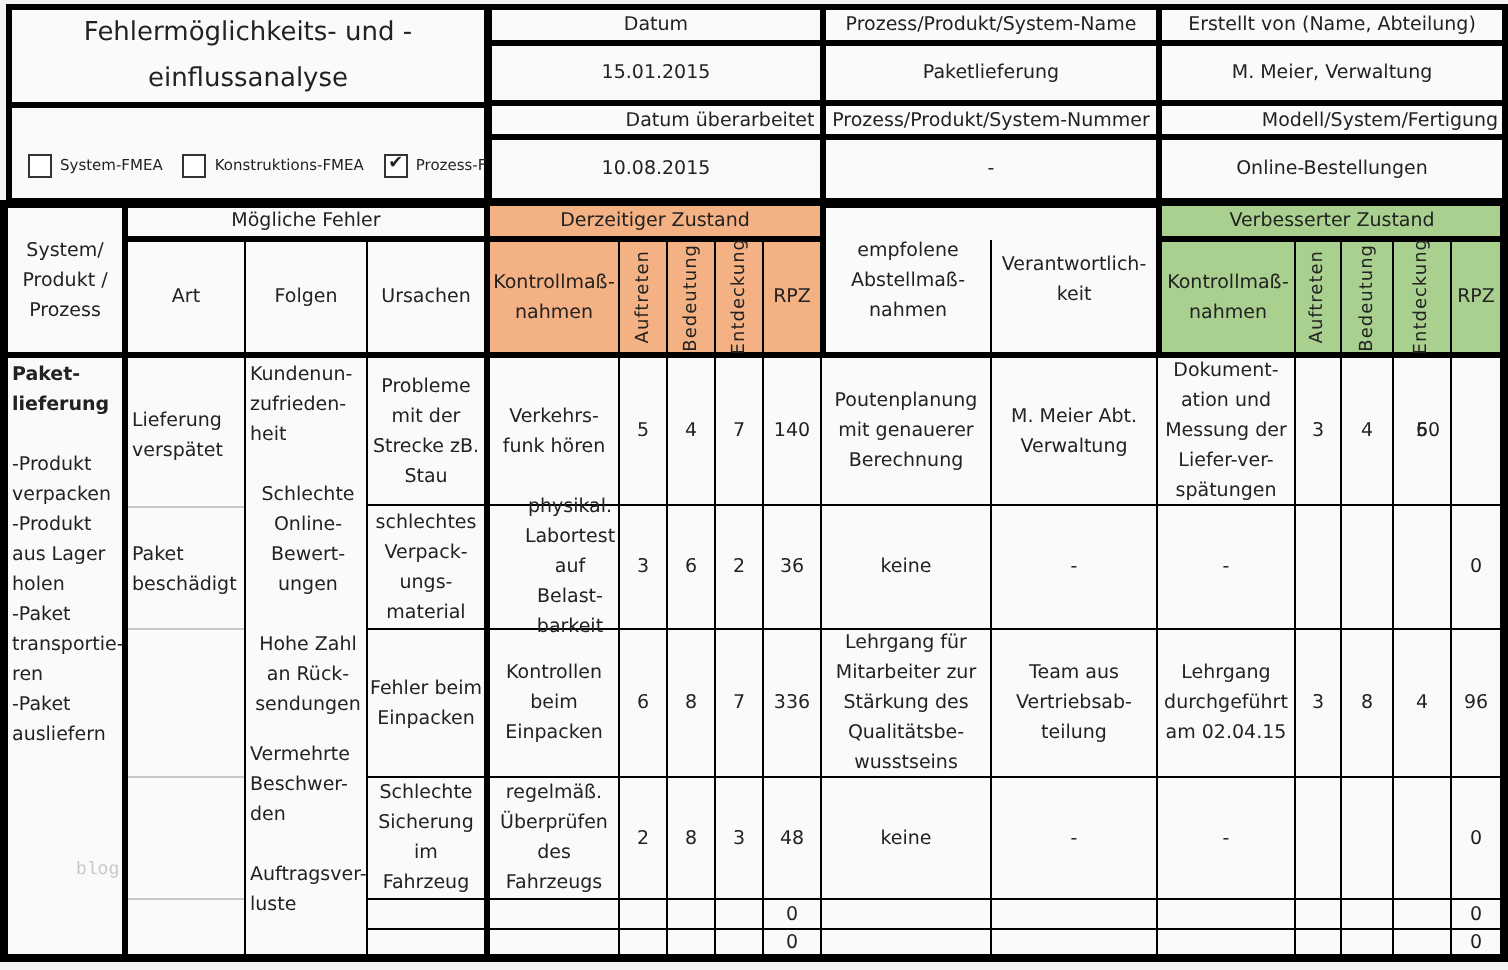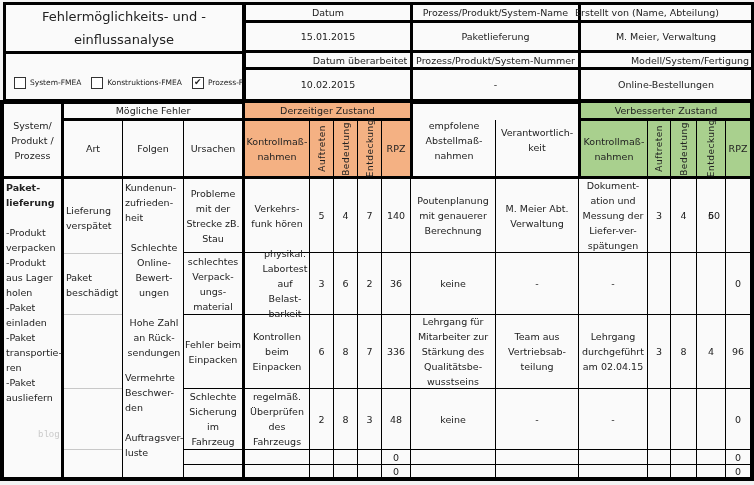--- a/index.html
+++ b/index.html
@@ -41,31 +41,31 @@
 
 <div class="abs" style="left:410px;top:2px;width:3px;height:100px;background:#000;"></div>
 <div class="abs" style="left:578px;top:2px;width:3px;height:100px;background:#000;"></div>
 
 <div class="abs" style="left:243px;top:20px;width:511px;height:3px;background:#000;"></div>
 <div class="abs" style="left:243px;top:50px;width:511px;height:3px;background:#000;"></div>
 <div class="abs" style="left:243px;top:67px;width:511px;height:3px;background:#000;"></div>
 
 <div class="abs c t" style="left:246px;top:5px;width:164px;height:15px;">Datum</div>
 <div class="abs c t" style="left:413px;top:5px;width:165px;height:15px;">Prozess/Produkt/System-Name</div>
-<div class="abs c t" style="left:562px;top:5px;width:170px;height:15px;">Erstellt von (Name, Abteilung)</div>
+<div class="abs c t" style="left:581px;top:5px;width:170px;height:15px;">Erstellt von (Name, Abteilung)</div>
 
 <div class="abs c t" style="left:246px;top:23px;width:164px;height:27px;">15.01.2015</div>
 <div class="abs c t" style="left:413px;top:23px;width:165px;height:27px;">Paketlieferung</div>
 <div class="abs c t" style="left:581px;top:23px;width:170px;height:27px;">M. Meier, Verwaltung</div>
 
 <div class="abs c t" style="left:246px;top:53px;width:164px;height:14px;margin-left:32px;">Datum überarbeitet</div>
 <div class="abs c t" style="left:413px;top:53px;width:165px;height:14px;">Prozess/Produkt/System-Nummer</div>
 <div class="abs c t" style="left:581px;top:53px;width:170px;height:14px;padding-left:48px;">Modell/System/Fertigung</div>
 
-<div class="abs c t" style="left:246px;top:70px;width:164px;height:29px;">10.02.2015</div>
+<div class="abs c t" style="left:246px;top:70px;width:164px;height:29px;">10.08.2015</div>
 <div class="abs c t" style="left:413px;top:70px;width:165px;height:29px;">-</div>
 <div class="abs c t" style="left:581px;top:70px;width:170px;height:29px;">Online-Bestellungen</div>
 
 <div class="abs" style="left:0;top:100px;width:754px;height:381px;border:4px solid #000;background:#fafafa;"></div>
 
 <div class="abs orange" style="left:244px;top:103px;width:166px;height:74px;"></div>
 <div class="abs green" style="left:580px;top:103px;width:170px;height:74px;"></div>
 
 <div class="abs" style="left:61px;top:100px;width:3px;height:381px;background:#000;"></div>
 <div class="abs" style="left:242px;top:100px;width:3px;height:381px;background:#000;"></div>
@@ -130,21 +130,20 @@
 <div class="abs" style="left:64px;top:253px;width:58px;height:1px;background:#c8c8c8;"></div>
 <div class="abs" style="left:64px;top:314px;width:58px;height:1px;background:#c8c8c8;"></div>
 <div class="abs" style="left:64px;top:388px;width:58px;height:1px;background:#c8c8c8;"></div>
 <div class="abs" style="left:64px;top:449px;width:58px;height:1px;background:#c8c8c8;"></div>
 
 <div class="abs t" style="left:6px;top:180px;width:56px;font-size:9.5px;line-height:15px;">
   <div style="font-weight:bold;">Paket-lieferung</div>
   <div style="height:15px;"></div>
   <div>-Produkt verpacken</div>
   <div>-Produkt aus Lager holen</div>
-  <div>-Paket einladen</div>
   <div>-Paket transportie-ren</div>
   <div>-Paket ausliefern</div>
 </div>
 <div class="abs" style="left:38px;top:430px;font-size:9px;color:#c8c8c8;font-family:Liberation Mono, monospace;">blog</div>
 
 <div class="abs t" style="left:66px;top:203px;width:56px;">Lieferung verspätet</div>
 <div class="abs t" style="left:66px;top:270px;width:56px;">Paket beschädigt</div>
 
 <div class="abs t" style="left:125px;top:180px;width:58px;">
   <div style="margin-bottom:15px;">Kundenun-zufrieden-heit</div>

